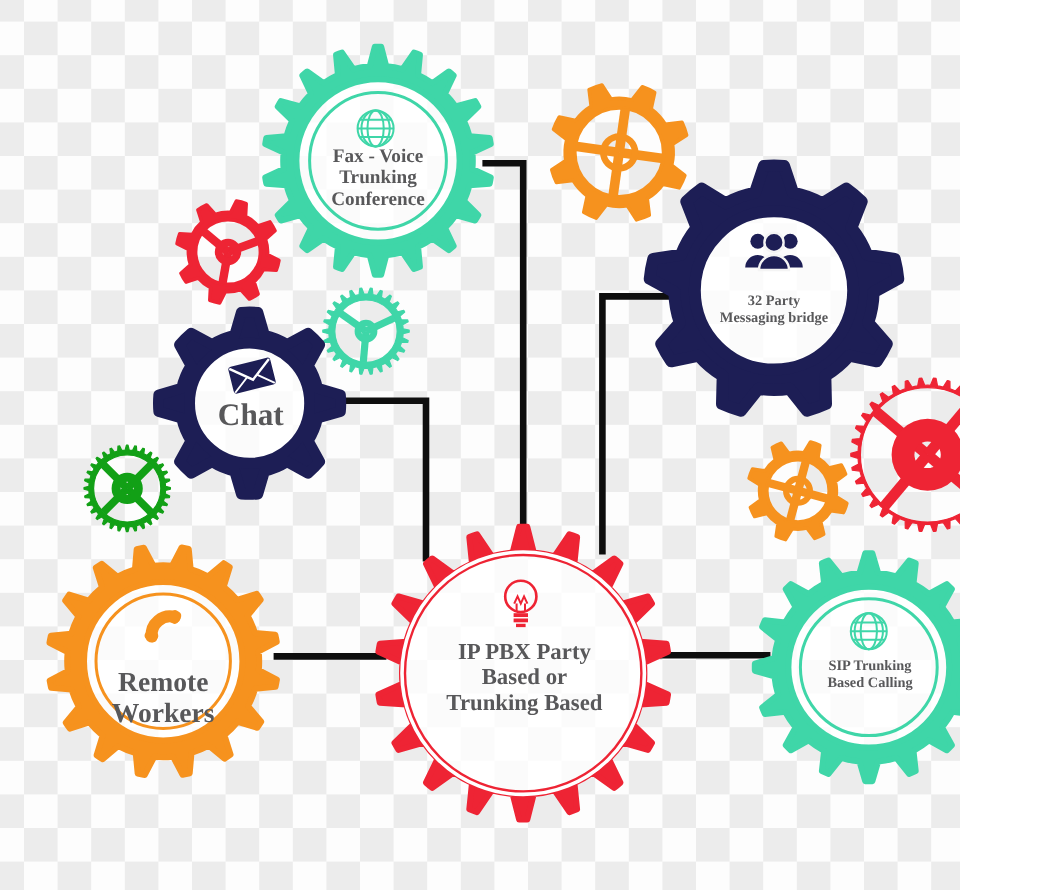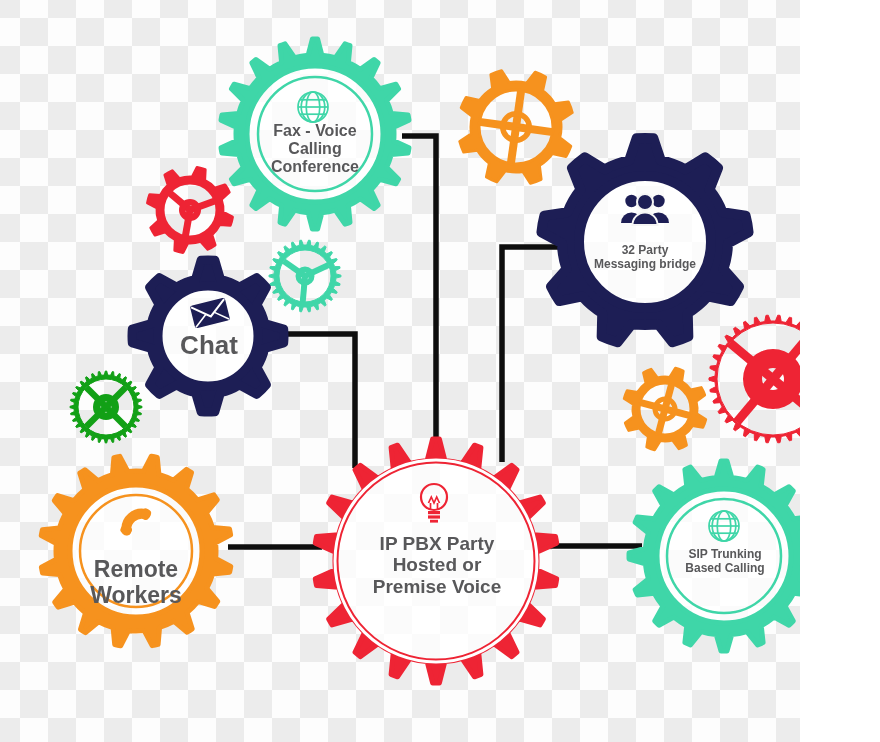--- a/index.html
+++ b/index.html
@@ -3,20 +3,21 @@
 <meta charset="utf-8">
 <style>
   html,body{margin:0;padding:0;}
   body{font-family:"Liberation Sans", sans-serif;}
   .stage{
     position:relative;width:800px;height:742px;overflow:hidden;
     background-color:#fdfdfd;
     background-image:conic-gradient(#ececec 0 25%, #fdfdfd 0 50%, #ececec 0 75%, #fdfdfd 0);
     background-size:56px 56px;
     background-position:20px -10px;
+    font-family:Liberation Serif, serif;
   }
   .stage svg.diagram{position:absolute;left:0;top:0;}
   .gear-label{
     position:absolute;transform:translate(-50%,-50%);
     text-align:center;font-weight:700;color:#58585a;
     line-height:1.13;white-space:nowrap;z-index:3;
   }
   .gear-icon{
     position:absolute;transform:translate(-50%,-50%);
     z-index:3;line-height:0;
@@ -106,42 +107,42 @@
       </g>
       <g>
         <circle cx="724.00" cy="556.00" r="69.00" fill="rgba(255,255,255,0.8)"></circle>
         <path d="M 716.26 477.38 L 721.02 461.05 A 95.00 95.00 0 0 1 726.98 461.05 L 731.74 477.38 A 79.00 79.00 0 0 1 746.93 480.40 L 757.58 467.13 A 95.00 95.00 0 0 1 763.09 469.42 L 761.24 486.33 A 79.00 79.00 0 0 1 774.12 494.93 L 789.03 486.75 A 95.00 95.00 0 0 1 793.25 490.97 L 785.07 505.88 A 79.00 79.00 0 0 1 793.67 518.76 L 810.58 516.91 A 95.00 95.00 0 0 1 812.87 522.42 L 799.60 533.07 A 79.00 79.00 0 0 1 802.62 548.26 L 818.95 553.02 A 95.00 95.00 0 0 1 818.95 558.98 L 802.62 563.74 A 79.00 79.00 0 0 1 799.60 578.93 L 812.87 589.58 A 95.00 95.00 0 0 1 810.58 595.09 L 793.67 593.24 A 79.00 79.00 0 0 1 785.07 606.12 L 793.25 621.03 A 95.00 95.00 0 0 1 789.03 625.25 L 774.12 617.07 A 79.00 79.00 0 0 1 761.24 625.67 L 763.09 642.58 A 95.00 95.00 0 0 1 757.58 644.87 L 746.93 631.60 A 79.00 79.00 0 0 1 731.74 634.62 L 726.98 650.95 A 95.00 95.00 0 0 1 721.02 650.95 L 716.26 634.62 A 79.00 79.00 0 0 1 701.07 631.60 L 690.42 644.87 A 95.00 95.00 0 0 1 684.91 642.58 L 686.76 625.67 A 79.00 79.00 0 0 1 673.88 617.07 L 658.97 625.25 A 95.00 95.00 0 0 1 654.75 621.03 L 662.93 606.12 A 79.00 79.00 0 0 1 654.33 593.24 L 637.42 595.09 A 95.00 95.00 0 0 1 635.13 589.58 L 648.40 578.93 A 79.00 79.00 0 0 1 645.38 563.74 L 629.05 558.98 A 95.00 95.00 0 0 1 629.05 553.02 L 645.38 548.26 A 79.00 79.00 0 0 1 648.40 533.07 L 635.13 522.42 A 95.00 95.00 0 0 1 637.42 516.91 L 654.33 518.76 A 79.00 79.00 0 0 1 662.93 505.88 L 654.75 490.97 A 95.00 95.00 0 0 1 658.97 486.75 L 673.88 494.93 A 79.00 79.00 0 0 1 686.76 486.33 L 684.91 469.42 A 95.00 95.00 0 0 1 690.42 467.13 L 701.07 480.40 A 79.00 79.00 0 0 1 716.26 477.38 Z M 791.00 556.00 A 67.00 67.00 0 1 0 657.00 556.00 A 67.00 67.00 0 1 0 791.00 556.00 Z " fill="#3fd6a8" fill-rule="evenodd" stroke="#3fd6a8" stroke-width="5" stroke-linejoin="round"></path>
         <circle cx="724.00" cy="556.00" r="57.00" fill="none" stroke="#3fd6a8" stroke-width="2.5"></circle>
       </g>
     </svg>
 
   <div class="gear-label" style="left:315px;top:149px;font-size:16px">
     <span>Fax - Voice</span><br>
-    <span>Calling</span><br>
+    <span>Trunking</span><br>
     <span>Conference</span>
   </div>
 
   <div class="gear-label" style="left:209px;top:346px;font-size:26px">
     <span>Chat</span>
   </div>
 
   <div class="gear-label" style="left:645px;top:258px;font-size:12px">
     <span>32 Party</span><br>
     <span>Messaging bridge</span>
   </div>
 
   <div class="gear-label" style="left:136px;top:582px;font-size:23px">
     <span>Remote</span><br>
     <span>Workers</span>
   </div>
 
   <div class="gear-label" style="left:437px;top:565px;font-size:19px">
     <span>IP PBX Party</span><br>
-    <span>Hosted or</span><br>
-    <span>Premise Voice</span>
+    <span>Based or</span><br>
+    <span>Trunking Based</span>
   </div>
 
   <div class="gear-label" style="left:725px;top:562px;font-size:12px">
     <span>SIP Trunking</span><br>
     <span>Based Calling</span>
   </div>
 
   <div class="gear-icon" style="left:313px;top:107px">
     <svg width="40" height="40" viewBox="-20 -20 40 40" fill="none" stroke="var(--teal)" stroke-width="1.7">
       <circle r="15"></circle>

